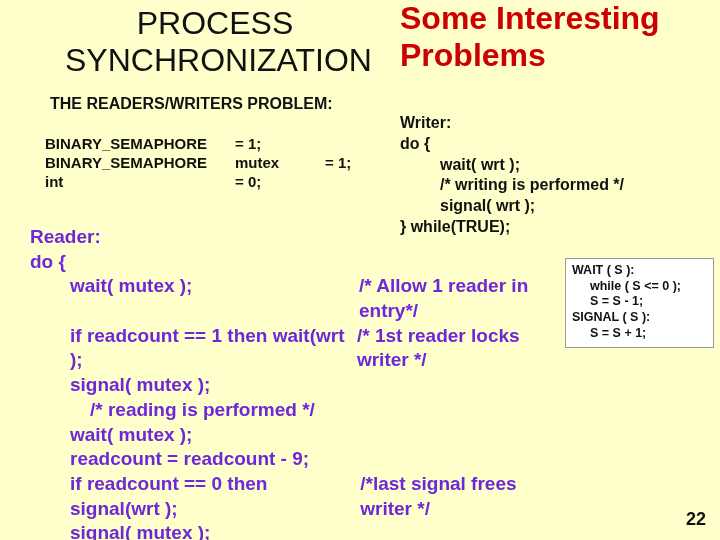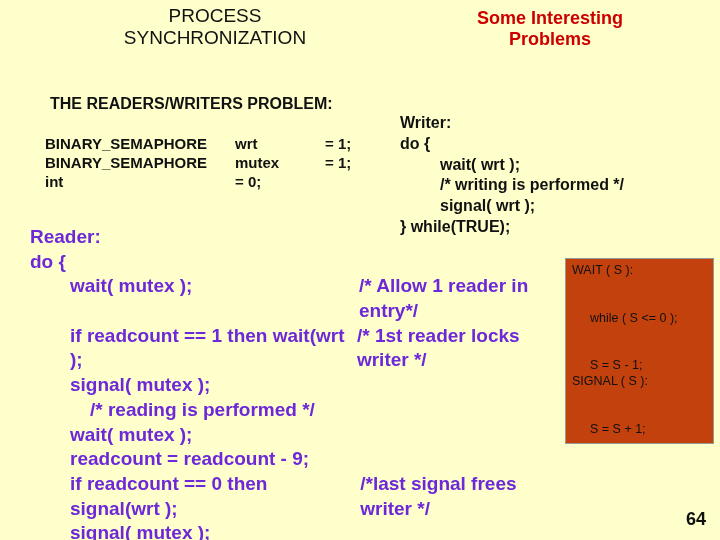--- a/index.html
+++ b/index.html
@@ -10,35 +10,35 @@
     background: #ffffcc;
     font-family: Arial, Helvetica, sans-serif;
     position: relative;
     overflow: hidden;
   }
   .title-left {
     position: absolute;
     left: 65px;
     top: 5px;
     width: 300px;
-    font-size: 19px;
+    font-size: 32px;
     font-weight: normal;
     color: #111;
     text-align: center;
     line-height: 1.15;
   }
   .title-right {
     position: absolute;
     left: 400px;
-    top: 8px;
+    top: 0;
     width: 300px;
-    font-size: 18px;
+    font-size: 32px;
     font-weight: bold;
     color: #cc0000;
-    text-align: center;
+    text-align: left;
     line-height: 1.15;
   }
   .subtitle {
     position: absolute;
     left: 50px;
     top: 95px;
     font-size: 16px;
     font-weight: bold;
     color: #111;
   }
@@ -78,29 +78,29 @@
   }
   .rrow { display: flex; }
   .rcomment { }
   .ind2 { padding-left: 40px; }
   .ind3 { padding-left: 60px; }
   .semabox {
     position: absolute;
     right: 6px;
     top: 258px;
     width: 135px;
-    background: #c2410c;
+    background: #ffffff;
     border: 1px solid #999;
     padding: 4px 6px 6px 6px;
     font-size: 12.5px;
-    font-weight: normal;
+    font-weight: bold;
     color: #111;
     line-height: 1.25;
   }
-  .sm-ind { padding-left: 18px; margin-top: 32px; }
+  .sm-ind { padding-left: 18px; }
   .pagenum {
     position: absolute;
     right: 14px;
     bottom: 10px;
     font-size: 18px;
     font-weight: bold;
     color: #111;
   }
 </style>
 </head>
@@ -114,21 +114,20 @@
 <div class="title-right">
   <span>Some Interesting</span><br>
   <span>Problems</span>
 </div>
 
 <div class="subtitle">THE READERS/WRITERS PROBLEM:</div>
 
 <div class="decl-block">
   <div class="decl-row">
     <span class="decl-type">BINARY_SEMAPHORE</span>
-    <span class="decl-var">wrt</span>
     <span class="decl-val">= 1;</span>
   </div>
   <div class="decl-row">
     <span class="decl-type">BINARY_SEMAPHORE</span>
     <span class="decl-var">mutex</span>
     <span class="decl-val">= 1;</span>
   </div>
   <div class="decl-row">
     <span class="decl-type">int</span>
     <span class="decl-val">= 0;</span>
@@ -168,13 +167,13 @@
 </div>
 
 <div class="semabox">
   <div>WAIT ( S ):</div>
   <div class="sm-ind">while   ( S  &lt;=  0 );</div>
   <div class="sm-ind">S  =  S  -  1;</div>
   <div>SIGNAL ( S ):</div>
   <div class="sm-ind">S  =  S  +  1;</div>
 </div>
 
-<div class="pagenum">64</div>
+<div class="pagenum">22</div>
 
 </body></html>

